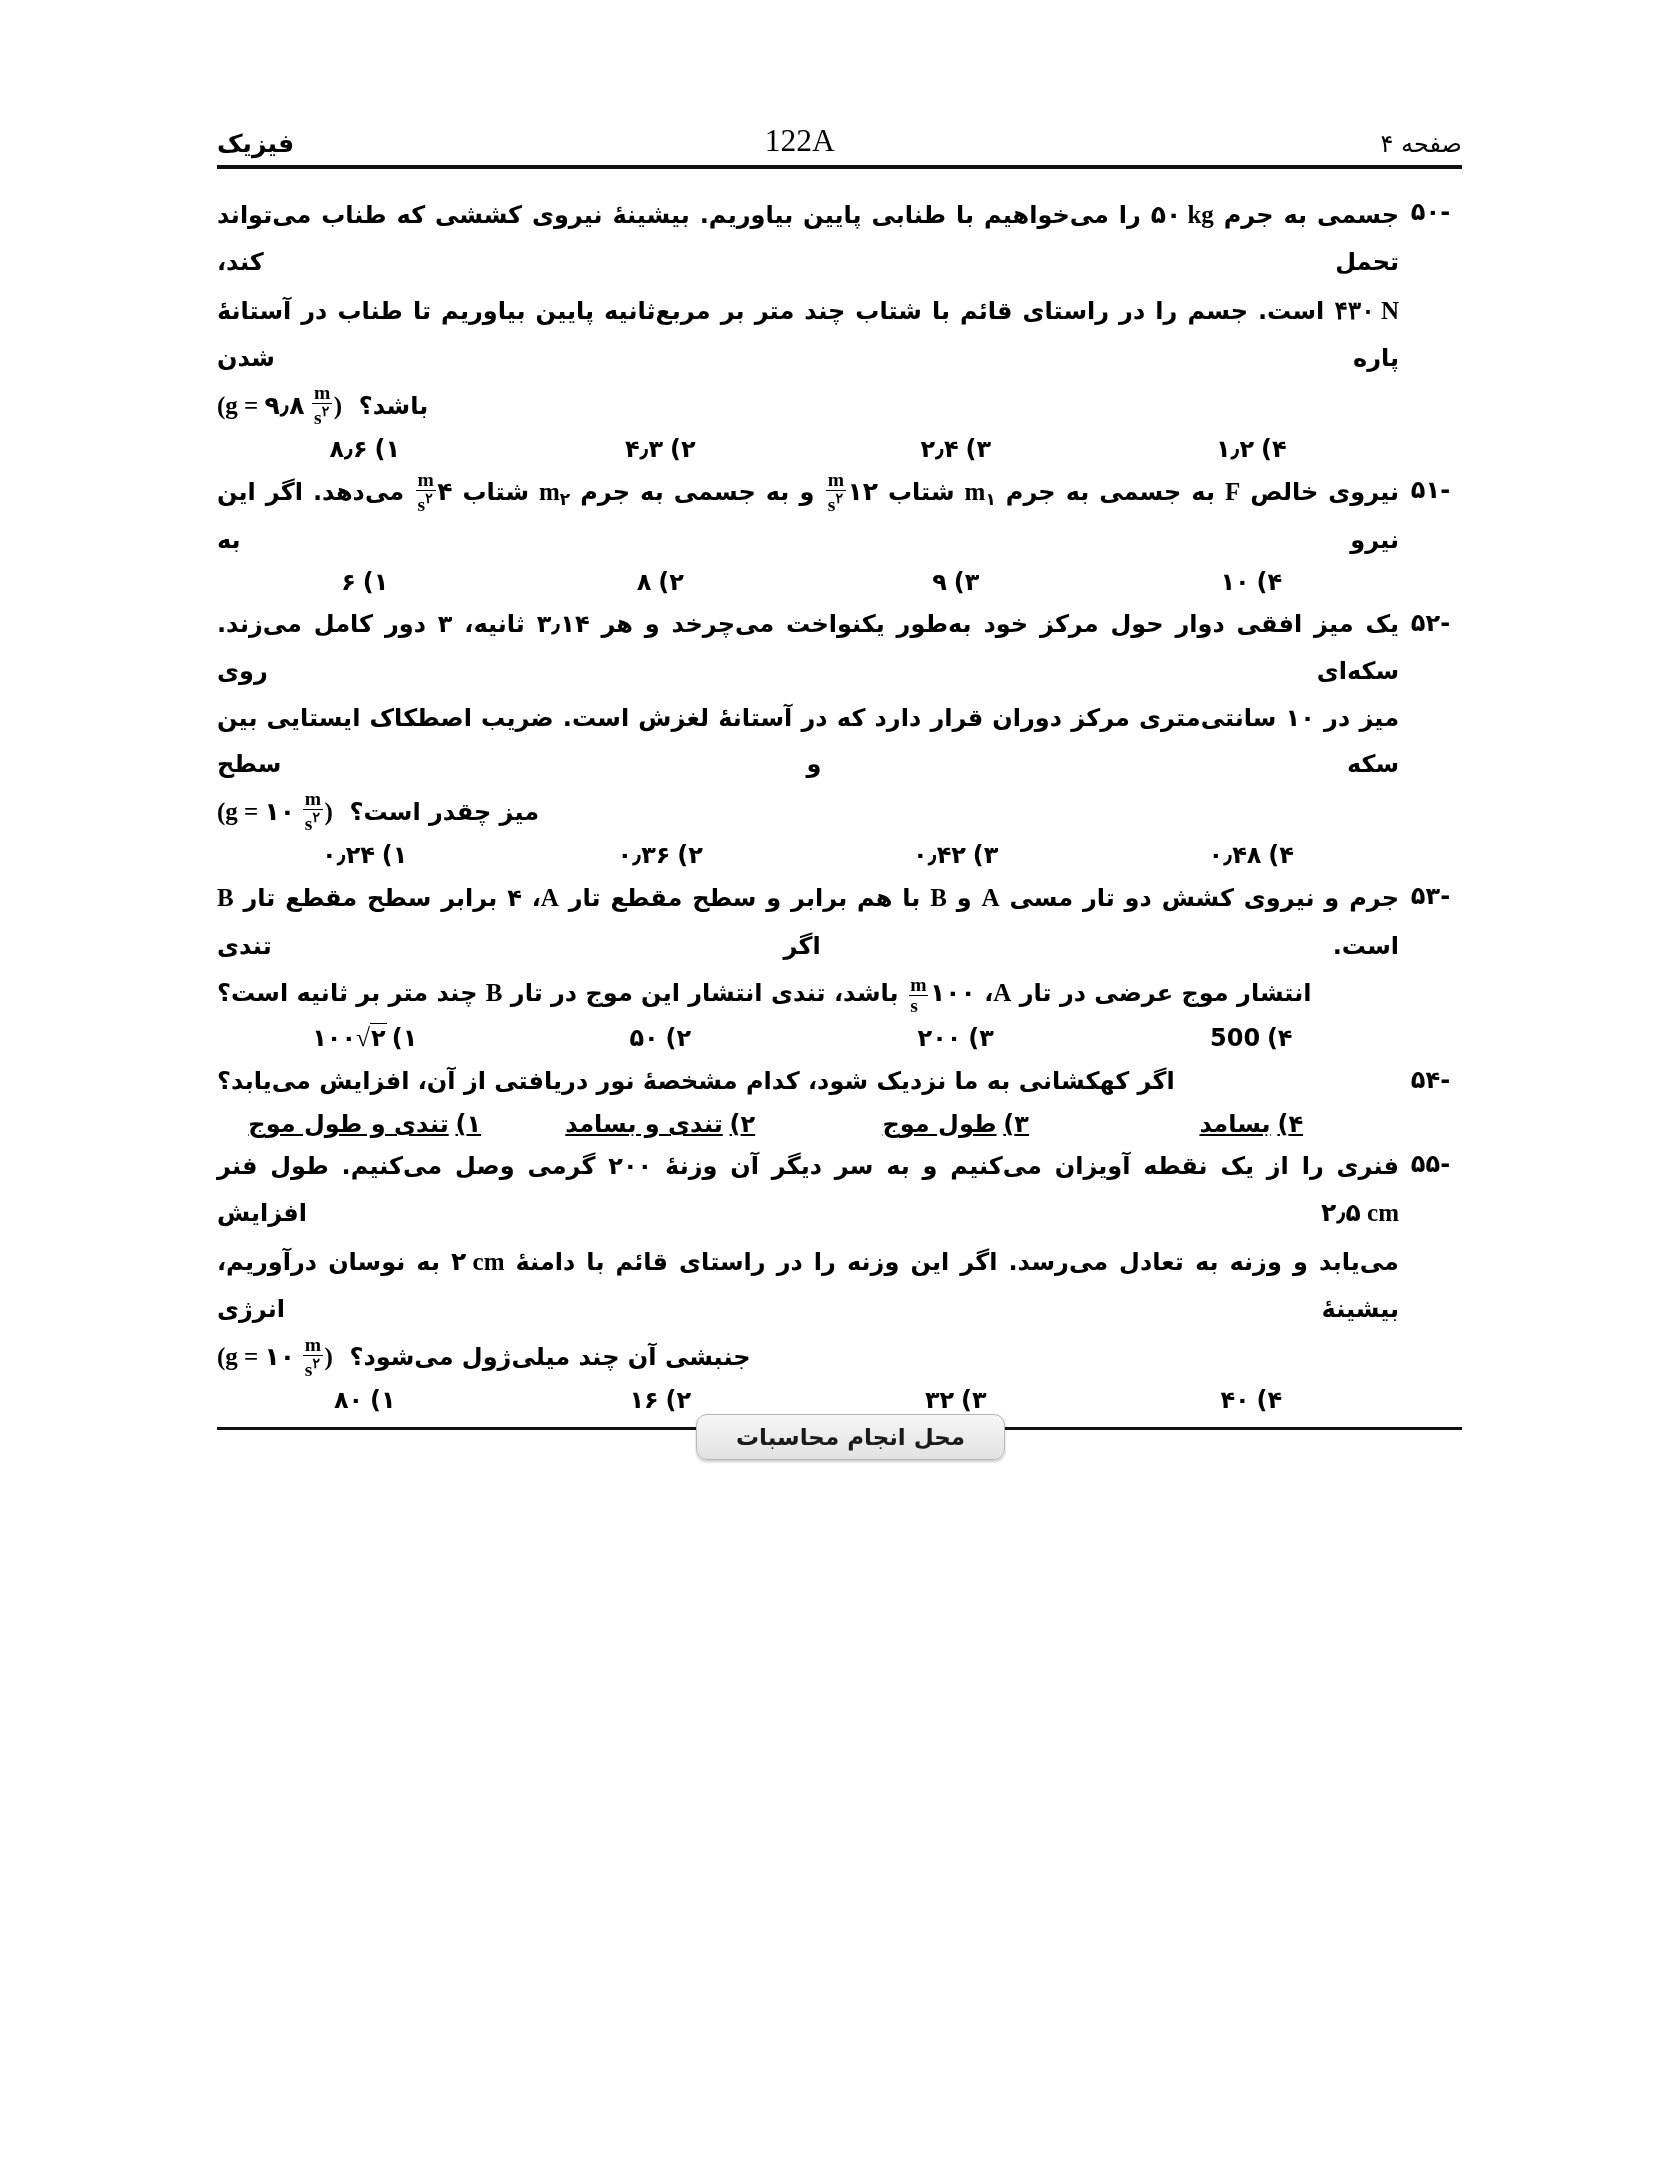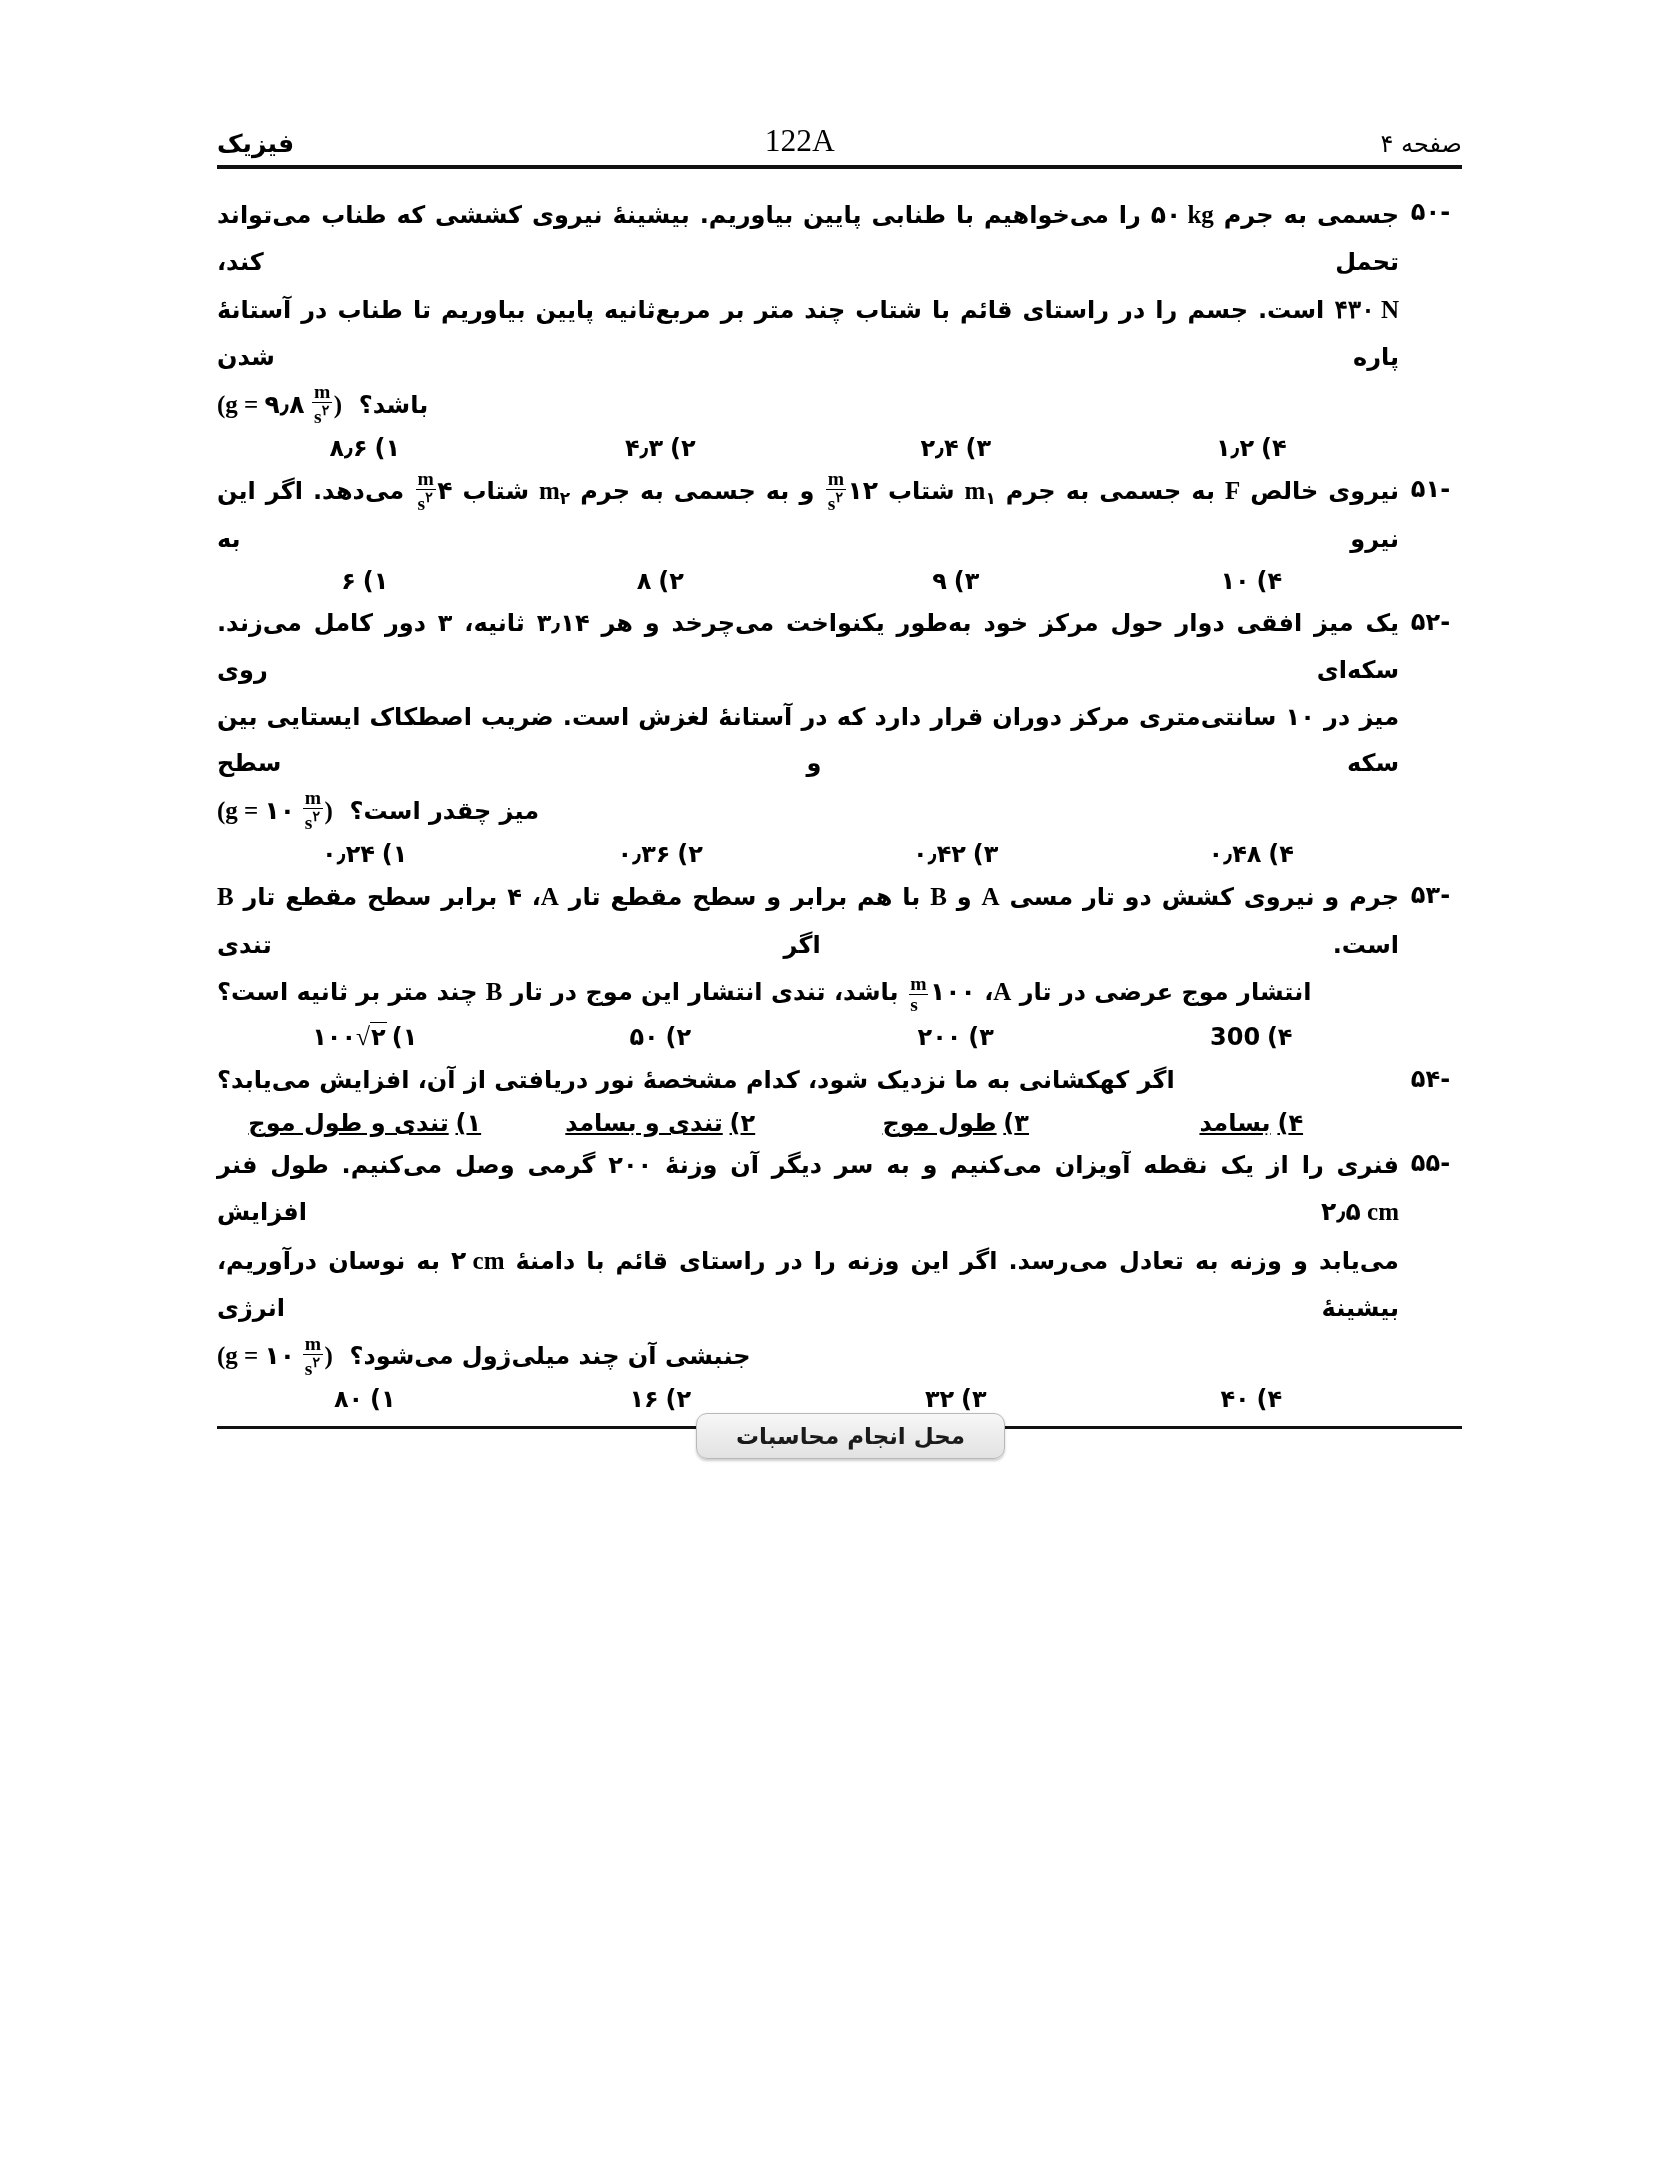--- a/index.html
+++ b/index.html
@@ -194,21 +194,21 @@
 
   <div class="qlist">
 
     <div class="q">
       <div class="q-num">-۵۰</div>
       <div class="q-body">
         <div class="q-line">جسمی به جرم
           <span class="lt"><span style="font-family:'DejaVu Sans',sans-serif">۵۰</span>&nbsp;kg</span>
           را می‌خواهیم با طنابی پایین بیاوریم. بیشینهٔ نیروی کششی که طناب می‌تواند تحمل کند،</div>
         <div class="q-line">
-          <span class="lt"><span style="font-family:Liberation Serif, serif">۴۳۰</span>&nbsp;N</span>
+          <span class="lt"><span style="font-family:Liberation Sans, sans-serif">۴۳۰</span>&nbsp;N</span>
           است. جسم را در راستای قائم با شتاب چند متر بر مربع‌ثانیه پایین بیاوریم تا طناب در آستانهٔ پاره شدن</div>
         <div class="q-line ctr">باشد؟&nbsp;
           <span class="gexp">(<span style="font-family:'Liberation Serif',serif">g</span> = <span class="pn">۹٫۸</span>&nbsp;<span class="frac"><span class="num">m</span><span class="den">s<sup>۲</sup></span></span>)</span>
         </div>
         <div class="opts">
           <div class="opt"><span class="lbl">۴)</span><span>۱٫۲</span></div>
           <div class="opt"><span class="lbl">۳)</span><span>۲٫۴</span></div>
           <div class="opt"><span class="lbl">۲)</span><span>۴٫۳</span></div>
           <div class="opt"><span class="lbl">۱)</span><span>۸٫۶</span></div>
         </div>
@@ -257,21 +257,21 @@
         <div class="q-line">جرم و نیروی کشش دو تار مسی
           <span class="lt">A</span> و
           <span class="lt">B</span>
           با هم برابر و سطح مقطع تار <span class="lt">A</span>، ۴ برابر سطح مقطع تار
           <span class="lt">B</span> است. اگر تندی</div>
         <div class="q-line ctr">انتشار موج عرضی در تار
           <span class="lt">A</span>،
           <span class="lt"><span style="font-family:'DejaVu Sans',sans-serif">۱۰۰</span></span><span class="frac"><span class="num">m</span><span class="den">s</span></span>
           باشد، تندی انتشار این موج در تار <span class="lt">B</span> چند متر بر ثانیه است؟</div>
         <div class="opts">
-          <div class="opt"><span class="lbl">۴)</span><span>300</span></div>
+          <div class="opt"><span class="lbl">۴)</span><span>500</span></div>
           <div class="opt"><span class="lbl">۳)</span><span>۲۰۰</span></div>
           <div class="opt"><span class="lbl">۲)</span><span>۵۰</span></div>
           <div class="opt"><span class="lbl">۱)</span><span class="rad">۱۰۰<span class="sq">√</span><span class="under">۲</span></span></div>
         </div>
       </div>
     </div>
 
     <div class="q">
       <div class="q-num">-۵۴</div>
       <div class="q-body">

